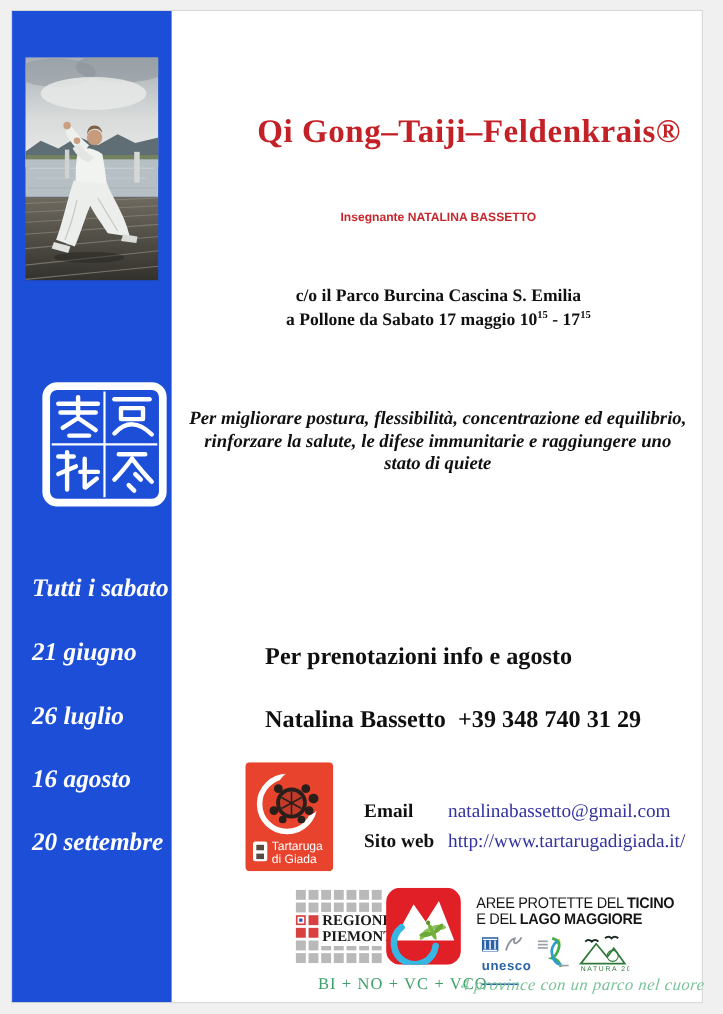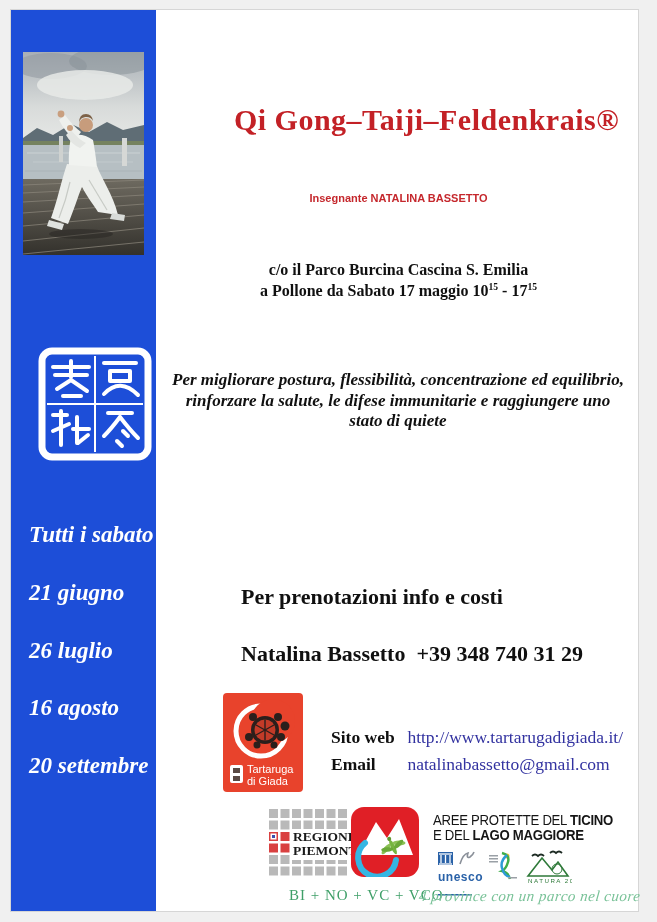--- a/index.html
+++ b/index.html
@@ -161,21 +161,21 @@
     <div class="instructor">Insegnante NATALINA BASSETTO</div>
 
     <div class="location">
       <span>c/o il Parco Burcina Cascina S. Emilia</span><br>
       <span><span>a Pollone da Sabato 17 maggio 10</span><sup>15</sup><span> - 17</span><sup>15</sup></span>
     </div>
 
     <div class="benefits">Per migliorare postura, flessibilità, concentrazione ed equilibrio, rinforzare la salute, le difese immunitarie e raggiungere uno stato di quiete</div>
 
     <div class="booking">
-      <span>Per prenotazioni info e costi</span><br>
+      <span>Per prenotazioni info e agosto</span><br>
       <span>Natalina Bassetto  +39 348 740 31 29</span>
     </div>
 
     <svg class="tartaruga" viewBox="0 0 80 99">
       <rect width="80" height="99" rx="4" fill="#e8432c"></rect>
       <circle cx="38" cy="38" r="25" fill="none" stroke="#fff" stroke-width="5"></circle>
       <circle cx="50" cy="28" r="22" fill="#e8432c"></circle>
       <g>
         <circle cx="30" cy="24" r="4" fill="#2b1f1c"></circle>
         <circle cx="55" cy="24" r="4" fill="#2b1f1c"></circle>
@@ -194,26 +194,26 @@
       </g>
       <rect x="7" y="72" width="13" height="18" rx="2" fill="#fff"></rect>
       <rect x="10" y="75" width="7" height="5" fill="#5a4a44"></rect>
       <rect x="10" y="83" width="7" height="5" fill="#5a4a44"></rect>
       <text x="24" y="80" fill="#fff" font-family="Liberation Sans, sans-serif" font-size="11">Tartaruga</text>
       <text x="24" y="92" fill="#fff" font-family="Liberation Sans, sans-serif" font-size="11">di Giada</text>
     </svg>
 
     <div class="contact">
       <div>
+        <span class="lbl">Email</span>
+        <a href="#">natalinabassetto@gmail.com</a>
+      </div>
+      <div>
         <span class="lbl">Sito web</span>
         <a href="#">http://www.tartarugadigiada.it/</a>
-      </div>
-      <div>
-        <span class="lbl">Email</span>
-        <a href="#">natalinabassetto@gmail.com</a>
       </div>
     </div>
 
     <div class="regione">
       <svg width="80" height="70" viewBox="0 0 80 70">
         <g fill="#b9b9b9">
           <rect x="1" y="1" width="9" height="9"></rect>
             <rect x="12.5" y="1" width="9" height="9"></rect>
             <rect x="24" y="1" width="9" height="9"></rect>
             <rect x="35.5" y="1" width="9" height="9"></rect>

